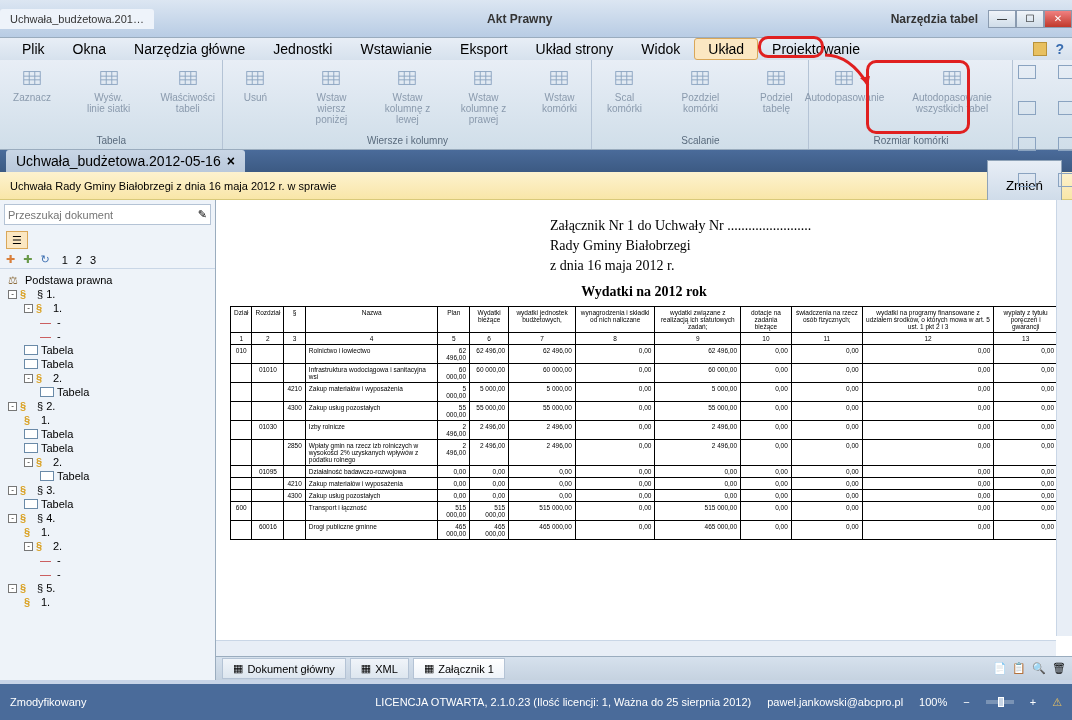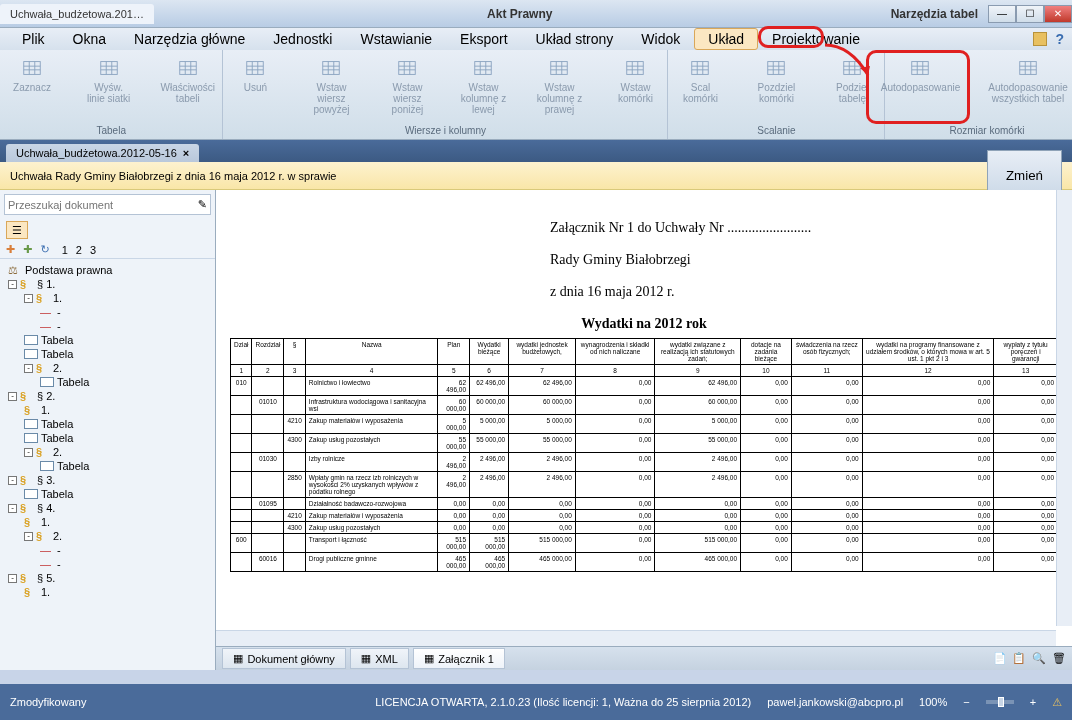--- a/index.html
+++ b/index.html
@@ -1,55 +1,55 @@
 <!DOCTYPE html>
 <html><head>
 <meta charset="utf-8">
 <style>
 *{box-sizing:border-box;margin:0;padding:0;font-family:Tahoma,Arial,sans-serif}
 body{background:#c8d4e8;width:1072px;height:720px;overflow:hidden;font-size:11px;position:relative}
-.titlebar{height:28px;background:linear-gradient(#dce6f2,#b8cce4);display:flex;align-items:center;border-bottom:1px solid #9aacbe}
+.titlebar{height:38px;background:linear-gradient(#dce6f2,#b8cce4);display:flex;align-items:center;border-bottom:1px solid #9aacbe}
 .title-tab{padding:4px 10px;font-size:11px;border-radius:3px 3px 0 0;margin-right:5px}
 .title-tab.active{background:#eef3fa;color:#333}
 .title-center{flex:1;text-align:center;font-size:12px;color:#333}
 .title-right{padding:4px 10px;font-size:12px;color:#333}
 .winbtns{display:flex;gap:0}
 .winbtn{width:28px;height:18px;display:flex;align-items:center;justify-content:center;border:1px solid #8a9bb0;background:linear-gradient(#f0f4f9,#d0dde9);font-size:10px}
 .winbtn.close{background:linear-gradient(#f08080,#c0392b);color:#fff}
 .menubar{height:22px;background:linear-gradient(#e8eef6,#d6e1ed);display:flex;align-items:center;padding:0 8px;font-size:14px;gap:0}
 .menuitem{padding:3px 14px;cursor:pointer}
 .menuitem.active{background:#fbe7c2;border:1px solid #d9a759;border-radius:3px;padding:2px 13px}
 .menuhelp{margin-left:auto;display:flex;gap:8px;align-items:center}
 .ribbon{height:90px;background:linear-gradient(#e8eef6,#d0dee9);display:flex;border-bottom:1px solid #9aacbe;position:relative}
 .rgroup{border-right:1px solid #b4c3d5;display:flex;flex-direction:column;padding:2px}
 .rgroup-body{flex:1;display:flex;align-items:flex-start;gap:20px;padding:2px}
 .rgroup-label{font-size:10px;text-align:center;color:#5a6b7d;padding:1px}
 .rbtn{display:flex;flex-direction:column;align-items:center;justify-content:flex-start;padding:3px 4px;min-width:42px;text-align:center;font-size:10px;color:#8a9aad;gap:3px;cursor:pointer}
 .rbtn .ic{width:22px;height:22px;display:flex;align-items:center;justify-content:center}
 .rbtn.large{min-width:56px}
 .highlight{position:absolute;border:3px solid #e02020;border-radius:10px;pointer-events:none}
 .doctab-bar{height:22px;background:linear-gradient(#4a6b9a,#3c5a83);display:flex;align-items:flex-end;padding:0 6px}
-.doctab{background:linear-gradient(#c9d6e6,#b9c8db);padding:3px 10px;font-size:11px;border-radius:3px 3px 0 0;display:flex;align-items:center;gap:6px}
+.doctab{background:linear-gradient(#c9d6e6,#b9c8db);padding:3px 10px;font-size:14px;border-radius:3px 3px 0 0;display:flex;align-items:center;gap:6px}
 .doctab .x{font-weight:bold;cursor:pointer}
 .doctab-close{margin-left:auto;color:#c9d6e6;padding:0 6px;cursor:pointer}
 .yellowbar{height:28px;background:linear-gradient(#fdf2cf,#f9e6a8);display:flex;align-items:center;padding:0 10px;font-size:11px;border-bottom:1px solid #d9c97a}
 .yellowbar .chg{margin-left:auto;background:linear-gradient(#e8eef6,#c9d7e6);border:1px solid #8fa3b8;padding:17px 18px;cursor:pointer}
 .workspace{display:flex;height:480px}
 .sidepanel{width:216px;background:#eef3f9;border-right:1px solid #9aacbe;display:flex;flex-direction:column}
 .search{display:flex;padding:3px;background:#fff;margin:4px;border:1px solid #b4c3d5;align-items:center}
 .search input{flex:1;border:none;outline:none;font-size:11px;color:#888}
 .side-toolbar{display:flex;padding:2px 6px;gap:8px;align-items:center;border-bottom:1px solid #c9d6e6}
 .tree{flex:1;overflow:auto;font-size:11px;padding:4px}
 .tree .node{display:flex;align-items:center;gap:3px;padding:1px 0;white-space:nowrap}
 .tree .i0{padding-left:4px}.tree .i1{padding-left:20px}.tree .i2{padding-left:36px}
 .pm{width:9px;height:9px;border:1px solid #777;display:inline-flex;align-items:center;justify-content:center;font-size:8px;line-height:1;background:#fff}
 .tic{width:14px;height:12px;display:inline-block}
 .docview{flex:1;background:#fff;position:relative;overflow:hidden}
 .page{padding:14px 14px 0 14px;height:436px;overflow:hidden}
-.page h3{font-family:'Times New Roman',serif;font-size:14px;font-weight:normal;margin:16px 0}
+.page h3{font-family:'Times New Roman',serif;font-size:14px;font-weight:normal;margin:4px 0}
 .page .center{text-align:center;font-weight:bold;margin:10px 0 6px;font-family:'Times New Roman',serif;font-size:14px}
 .dtable{border-collapse:collapse;font-size:6.5px;width:100%}
 .dtable th,.dtable td{border:1px solid #000;padding:2px 3px;vertical-align:top}
 .dtable th{font-weight:normal;text-align:center}
 .dtable td{text-align:right}
 .dtable td.l{text-align:left}
 .dtable td.c{text-align:center}
 .bot-tabs{position:absolute;bottom:0;left:0;right:0;height:24px;background:linear-gradient(#d6e1ed,#c5d2e0);display:flex;align-items:center;padding:0 6px;gap:4px;border-top:1px solid #9aacbe}
 .btab{padding:3px 10px;font-size:11px;display:flex;align-items:center;gap:4px;border:1px solid #b4c3d5;background:linear-gradient(#f0f4f9,#dde6ef);cursor:pointer}
 .btab.active{background:linear-gradient(#fff,#eef3f9)}
@@ -150,32 +150,20 @@
         <div class="rbtn large">
           <span class="ic">
             <svg class="ic" viewBox="0 0 24 24">
               <rect x="3" y="5" width="18" height="14" fill="none" stroke="#8aa3c0" stroke-width="1"></rect>
               <line x1="3" y1="10" x2="21" y2="10" stroke="#8aa3c0"></line>
               <line x1="3" y1="14" x2="21" y2="14" stroke="#8aa3c0"></line>
               <line x1="9" y1="5" x2="9" y2="19" stroke="#8aa3c0"></line>
               <line x1="15" y1="5" x2="15" y2="19" stroke="#8aa3c0"></line>
             </svg>
           </span>
-          <span>Wstaw wiersz powyżej</span>
-        </div>
-        <div class="rbtn large">
-          <span class="ic">
-            <svg class="ic" viewBox="0 0 24 24">
-              <rect x="3" y="5" width="18" height="14" fill="none" stroke="#8aa3c0" stroke-width="1"></rect>
-              <line x1="3" y1="10" x2="21" y2="10" stroke="#8aa3c0"></line>
-              <line x1="3" y1="14" x2="21" y2="14" stroke="#8aa3c0"></line>
-              <line x1="9" y1="5" x2="9" y2="19" stroke="#8aa3c0"></line>
-              <line x1="15" y1="5" x2="15" y2="19" stroke="#8aa3c0"></line>
-            </svg>
-          </span>
           <span>Wstaw wiersz poniżej</span>
         </div>
         <div class="rbtn large">
           <span class="ic">
             <svg class="ic" viewBox="0 0 24 24">
               <rect x="3" y="5" width="18" height="14" fill="none" stroke="#8aa3c0" stroke-width="1"></rect>
               <line x1="3" y1="10" x2="21" y2="10" stroke="#8aa3c0"></line>
               <line x1="3" y1="14" x2="21" y2="14" stroke="#8aa3c0"></line>
               <line x1="9" y1="5" x2="9" y2="19" stroke="#8aa3c0"></line>
               <line x1="15" y1="5" x2="15" y2="19" stroke="#8aa3c0"></line>

